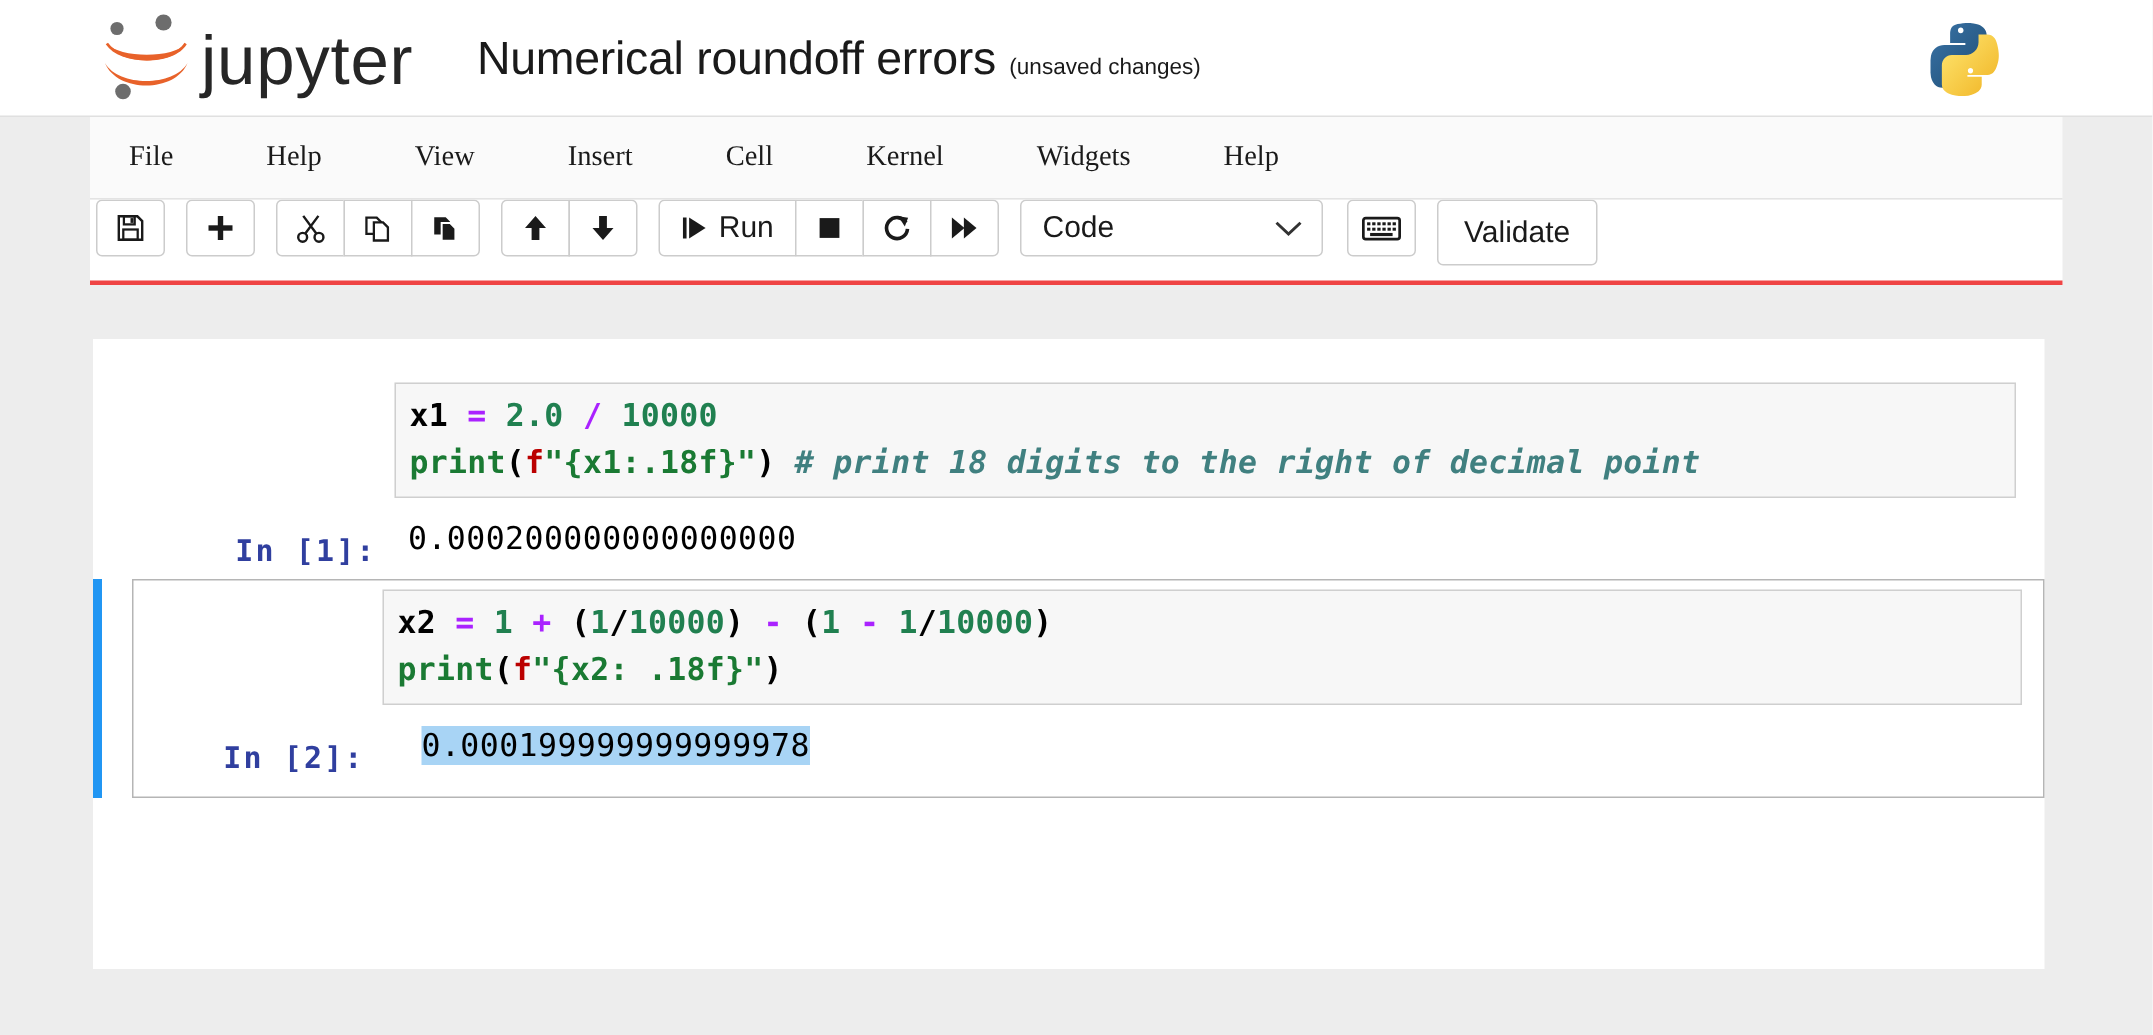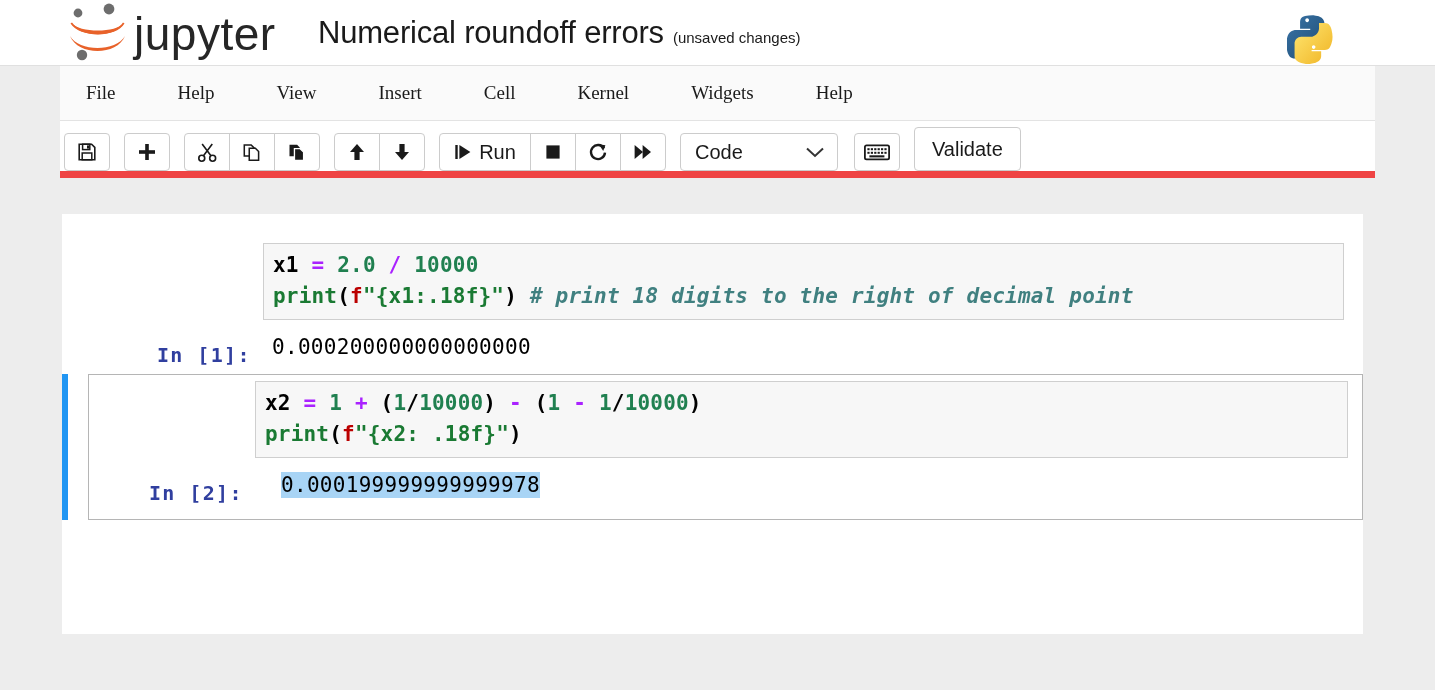--- a/index.html
+++ b/index.html
@@ -8,21 +8,21 @@
     width: 1435px;
     height: 690px;
     background: #ededed;
     font-family: "Liberation Sans", sans-serif;
     overflow: hidden;
     position: relative;
   }
 
   
   .header {
-    height: 66px;
+    height: 78px;
     background: #ffffff;
     border-bottom: 1px solid #e0e0e0;
     display: flex;
     align-items: center;
     padding: 0 30px 0 60px;
     position: relative;
   }
   .logo-wrap {
     display: flex;
     align-items: center;
@@ -108,24 +108,24 @@
     height: 17px;
     border: 2.3px solid #1a1a1a;
     border-radius: 50%;
     margin-right: 6px;
   }
 
   
   .toolbar {
     height: 57px;
     background: #ffffff;
-    border-bottom: 7px solid #ef4444;
+    border-bottom: 3px solid #ef4444;
     margin: 0 60px;
     display: flex;
-    align-items: flex-end;
+    align-items: flex-start;
     padding-left: 4px;
   }
   .btn-group {
     display: flex;
     margin-right: 14px;
   }
   .tb-btn {
     height: 38px;
     min-width: 46px;
     border: 1px solid #cccccc;
@@ -138,21 +138,21 @@
     padding: 0 6px;
   }
   .btn-group .tb-btn:first-child { margin-left: 0; border-radius: 4px 0 0 4px; }
   .btn-group .tb-btn:last-child { border-radius: 0 4px 4px 0; }
   .btn-group .tb-btn:only-child { border-radius: 4px; }
   .tb-btn svg { display: block; }
   .run-btn { min-width: 92px; gap: 7px; }
   .run-label { font-size: 20px; color: #1a1a1a; }
   .cell-type-select {
     height: 38px;
-    width: 158px;
+    width: 202px;
     border: 1px solid #cccccc;
     border-radius: 4px;
     background: #ffffff;
     display: flex;
     align-items: center;
     justify-content: space-between;
     padding: 0 12px 0 14px;
     cursor: pointer;
     margin-right: 16px;
   }

